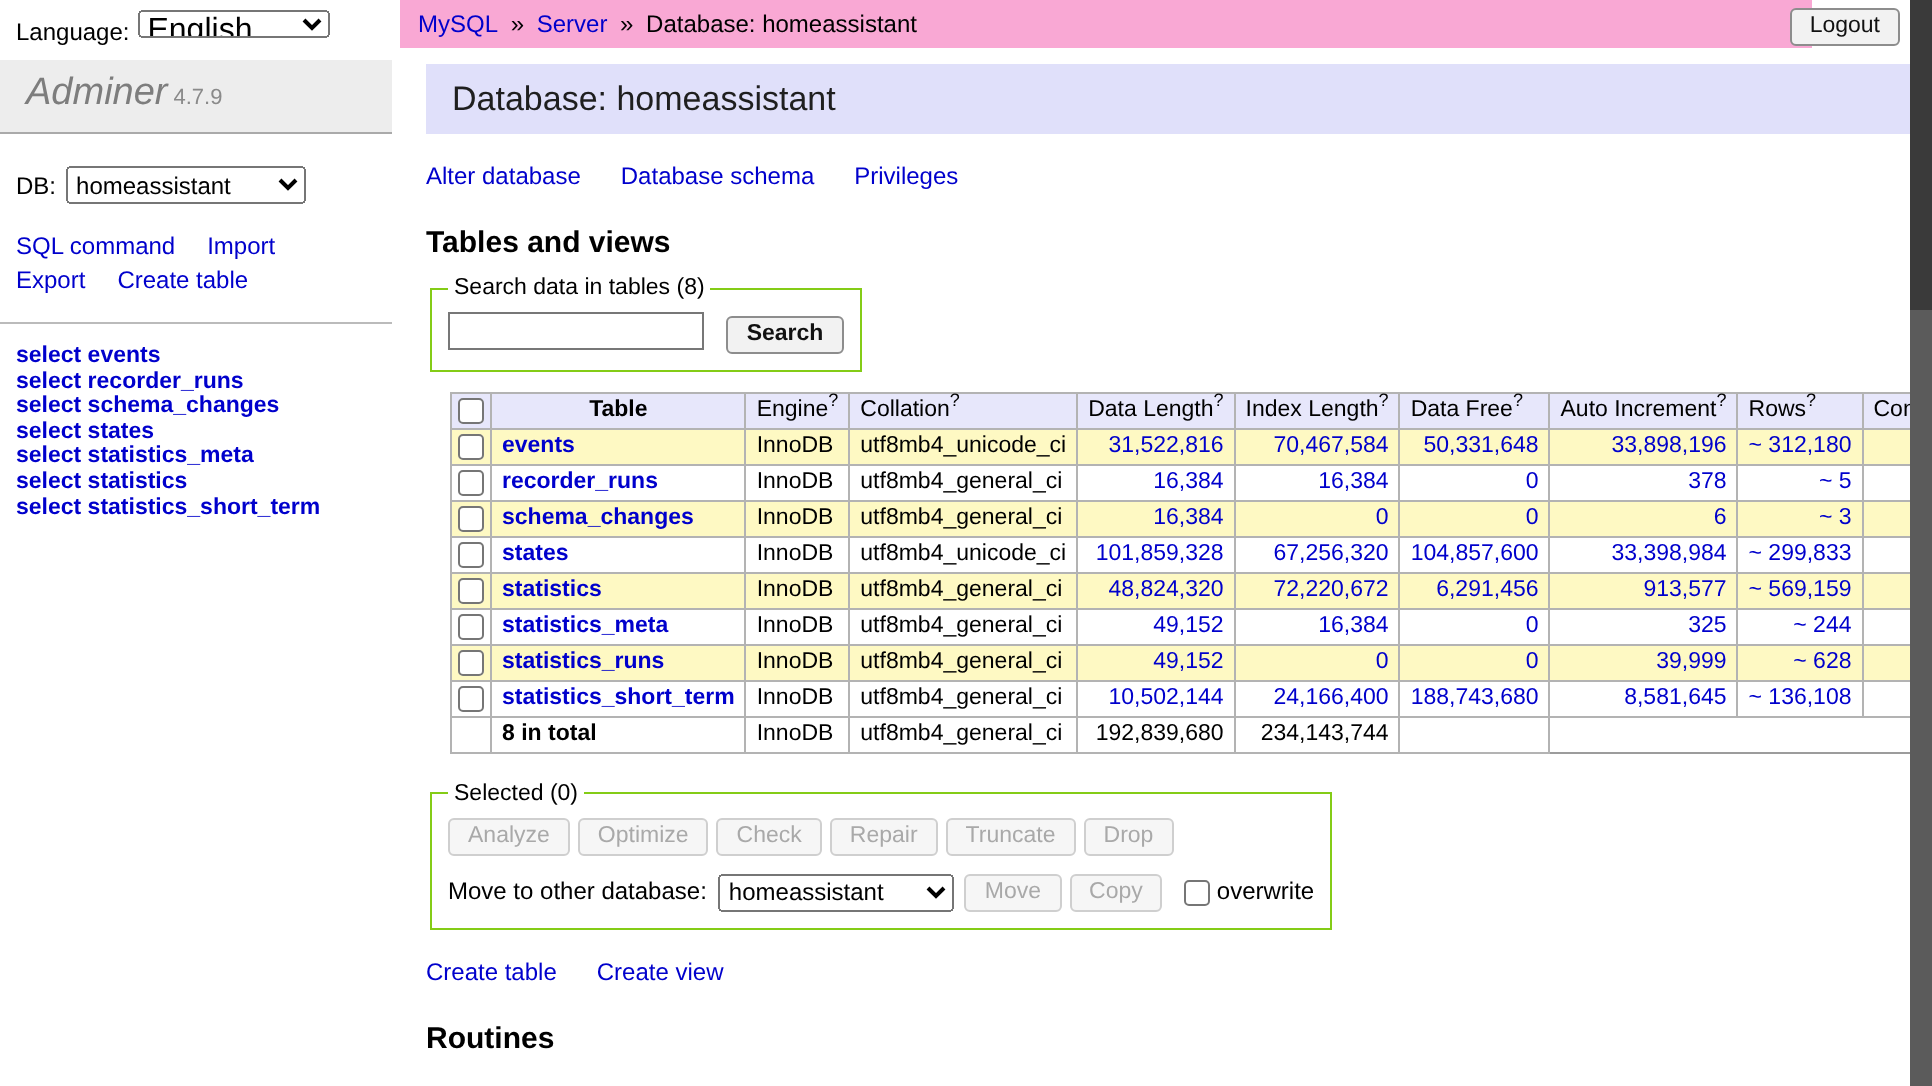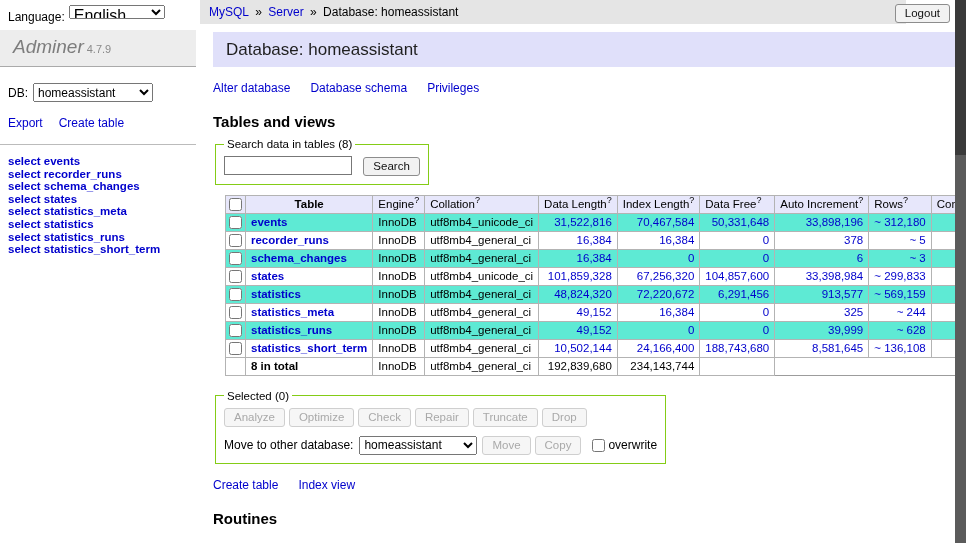--- a/index.html
+++ b/index.html
@@ -10,21 +10,21 @@
   }
   a { color:#0000cc; text-decoration:none; cursor:pointer; }
 
   
   .topbar { position:relative; height:26px; }
   .lang-row { position:absolute; left:8px; top:5px; }
   .lang-row label { margin-right:4px; }
   .lang-row select { width:96px; font-size:16px; height:14px; }
   .breadcrumb {
     position:absolute; left:200px; top:0; width:706px; height:24px;
-    line-height:24px; background:#e5e5e5; padding:0 9px; white-space:nowrap;
+    line-height:24px; background:#f9a8d4; padding:0 9px; white-space:nowrap;
   }
   .breadcrumb .sep { color:#000; margin:0 3px; }
   .logout-btn { position:absolute; right:16px; top:4px; }
 
   .btn {
     font-family:inherit; font-size:11.5px; line-height:13px; padding:2px 9px;
     border:1px solid #8d8d8d; border-radius:3px; background:#f2f2f2; color:#111; cursor:pointer;
   }
   .btn.disabled { color:#a9a9a9; border-color:#cfcfcf; background:#f6f6f6; }
 
@@ -51,33 +51,33 @@
     margin:6px 0 0; background:#e0e0fa; font-size:17px; line-height:19px;
     font-weight:normal; color:#1f1f1f; padding:8px 13px;
   }
   .links { margin:14px 0 0; }
   .links a { margin-right:20px; }
   h3 { font-size:15px; font-weight:bold; margin:18px 0 8px; color:#000; }
 
   fieldset { border:1px solid #84cc16; padding:6px 8px 8px; margin:0 0 0 2px; display:inline-block; }
   legend { font-size:11.5px; padding:0 3px; }
   .search-fs input[type=text] { width:128px; height:19px; border:1px solid #777; padding:1px 3px; font-size:12px; }
-  .search-fs .btn { margin-left:8px; }
+  .search-fs .btn { margin-left:8px;font-weight:bold; }
 
   table.tables { border-collapse:collapse; margin:10px 0 0 12px; font-size:11.5px; border:1px solid #9c9c9c; }
   .tables th, .tables td { border:1px solid #b3b3b3; padding:2px 5px; line-height:13px; white-space:nowrap; }
   .tables thead th { background:#e7e7fb; font-weight:normal; text-align:left; }
   .tables thead th.name-head { font-weight:bold; text-align:center; }
   .tables td.check, .tables th.check { width:17px; text-align:center; padding:1px 2px; }
   .tables input[type=checkbox] { margin:1px; vertical-align:middle; }
   .tables sup { font-size:9px; line-height:0; }
   .tables td.name a { font-weight:bold; }
   .tables td.num { text-align:right; }
   .tables td.num a { color:#0000cc; }
-  .tables tbody tr.odd td { background:#5eead4; }
+  .tables tbody tr.odd td { background:#fef9c3; }
   .tables tfoot td { background:#fff; }
   .tables tfoot td.total { font-weight:bold; }
   .tables tfoot td.num { color:#000; }
   .col-name{width:120px} .col-engine{width:42px} .col-collation{width:96px}
   .col-dl{width:66px} .col-il{width:68px} .col-df{width:64px}
   .col-ai{width:76px} .col-rows{width:55px} .col-comment{width:52px}
 
   .selected-fs { margin-top:14px; }
   .btn-row .btn { margin-right:4px; }
   .move-row { margin-top:9px; }
@@ -103,30 +103,30 @@
 <div class="layout">
 
   <aside class="sidebar">
     <h1 class="brand">
       <span>Adminer</span><span class="version">4.7.9</span>
     </h1>
     <div class="db-row">
       <label>DB:</label><select><option>homeassistant</option></select>
     </div>
     <div class="cmd-links">
+        <div class="line"><a href="#">SQL command</a><a href="#">Import</a></div>
         <div class="line"><a href="#">Export</a><a href="#">Create table</a></div>
       </div>
     <div class="table-links">
         <a href="#">select events</a>
         <a href="#">select recorder_runs</a>
         <a href="#">select schema_changes</a>
         <a href="#">select states</a>
         <a href="#">select statistics_meta</a>
         <a href="#">select statistics</a>
-        <a href="#">select statistics_runs</a>
         <a href="#">select statistics_short_term</a>
       </div>
   </aside>
 
   <main class="main">
     <h1 class="page-title">Database: homeassistant</h1>
 
     <p class="links"><a href="#">Alter database</a><a href="#">Database schema</a><a href="#">Privileges</a></p>
 
     <h3>Tables and views</h3>
@@ -264,21 +264,21 @@
     </table>
 
     <fieldset class="selected-fs">
       <legend>Selected (0)</legend>
       <div class="btn-row"><button class="btn disabled">Analyze</button><button class="btn disabled">Optimize</button><button class="btn disabled">Check</button><button class="btn disabled">Repair</button><button class="btn disabled">Truncate</button><button class="btn disabled">Drop</button></div>
       <div class="move-row">
         <span>Move to other database:</span><select><option>homeassistant</option></select><button class="btn disabled">Move</button><button class="btn disabled">Copy</button><input type="checkbox" id="ow" style=""><label for="ow">overwrite</label>
       </div>
     </fieldset>
 
-    <p class="links"><a href="#">Create table</a><a href="#">Index view</a></p>
+    <p class="links"><a href="#">Create table</a><a href="#">Create view</a></p>
 
     <h3>Routines</h3>
     <p class="links"><a href="#">Create procedure</a><a href="#">Create function</a></p>
 
     
   </main>
 </div>
 
 <div class="scrollbar">
   <div class="thumb"></div>

